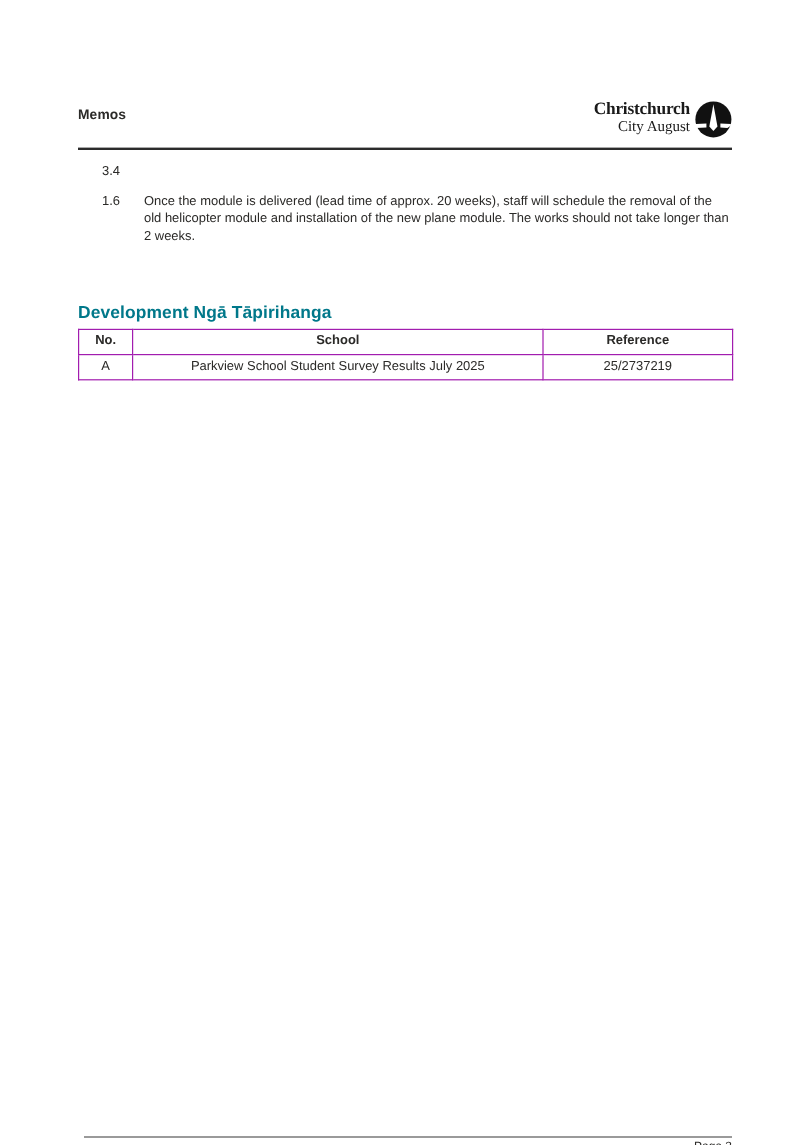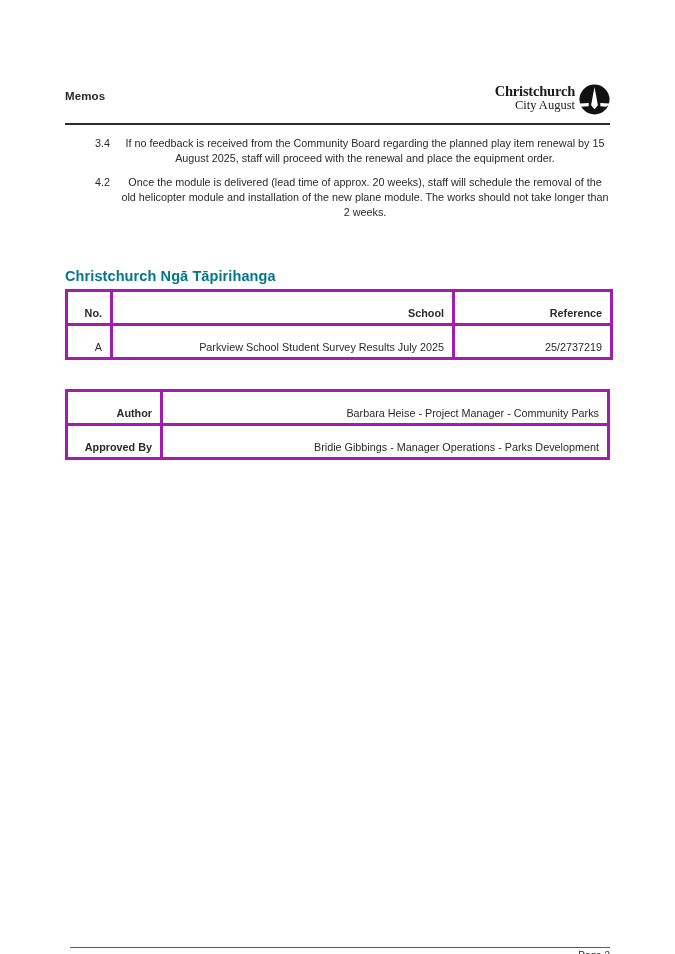--- a/index.html
+++ b/index.html
@@ -52,21 +52,20 @@
   .logo-line1 { font-size: 14.5px; font-weight: bold; letter-spacing: -0.2px; }
   .logo-line2 { font-size: 12.5px; }
   .logo-mark { width: 31px; height: 31px; display: block; }
   
   .paragraphs { margin-top: 11px; }
   .para {
     display: flex;
     margin-bottom: 10px;
     font-size: 10.8px;
     line-height: 14.7px;
-    text-align: center;
   }
   .para-num {
     width: 35px;
     margin-left: 20px;
     flex: 0 0 35px;
   }
   .para-text {
     flex: 1;
     max-width: 492px;
   }
@@ -79,24 +78,24 @@
     font-weight: bold;
     margin-bottom: 5px;
     letter-spacing: 0.1px;
   }
   table {
     border-collapse: collapse;
     width: 100%;
     table-layout: fixed;
   }
   td, th {
-    border: 3px solid #a21caf;
+    border: 1px solid #a21caf;
     font-size: 10.8px;
-    text-align: right;
-    padding: 15px 8px 4px 8px;
+    text-align: center;
+    padding: 3px 8px 4px 8px;
     height: 21px;
     vertical-align: middle;
     overflow: hidden;
     white-space: nowrap;
   }
   th { font-weight: bold; }
   .att-col-no { width: 45px; }
   .att-col-title { width: 342px; }
   .att-col-ref { width: 158px; }
   .sig-col-label { width: 95px; font-weight: bold; }
@@ -133,61 +132,48 @@
             <path d="M1 20 L10 19.5 L10 23 L1 23.5 Z" fill="#ffffff"></path>
             <path d="M31 20 L22 19.5 L22 23 L28 23.5 L31 21.5 Z" fill="#ffffff"></path>
           </svg>
         </span>
       </div>
     </div>
 
     <div class="paragraphs">
       <div class="para">
         <div class="para-num">3.4</div>
-        <div class="para-text">If no feedback is received from the Community Board regarding the planned play item renewal by 15 August 2025, staff will proceed with the renewal and place the equipment order.</div>
       </div>
       <div class="para">
-        <div class="para-num">4.2</div>
+        <div class="para-num">1.6</div>
         <div class="para-text">Once the module is delivered (lead time of approx. 20 weeks), staff will schedule the removal of the old helicopter module and installation of the new plane module. The works should not take longer than 2 weeks.</div>
       </div>
     </div>
 
     <div class="section-attachments">
-      <div class="section-heading">Christchurch Ngā Tāpirihanga</div>
+      <div class="section-heading">Development Ngā Tāpirihanga</div>
       <table>
         <thead>
           <tr>
             <th class="att-col-no">No.</th>
             <th class="att-col-title">School</th>
             <th class="att-col-ref">Reference</th>
           </tr>
         </thead>
         <tbody>
           <tr>
             <td>A</td>
             <td>Parkview School Student Survey Results July 2025</td>
             <td>25/2737219</td>
           </tr>
         </tbody>
       </table>
     </div>
 
     <div class="section-signatories">
-      <table>
-        <tbody>
-          <tr>
-            <td class="sig-col-label">Author</td>
-            <td>Barbara Heise - Project Manager - Community Parks</td>
-          </tr>
-          <tr>
-            <td class="sig-col-label">Approved By</td>
-            <td>Bridie Gibbings - Manager Operations - Parks Development</td>
-          </tr>
-        </tbody>
-      </table>
     </div>
 
   </div>
 
   <div class="footer">
     <span>Page 3</span>
   </div>
 </div>
 
 </body></html>

